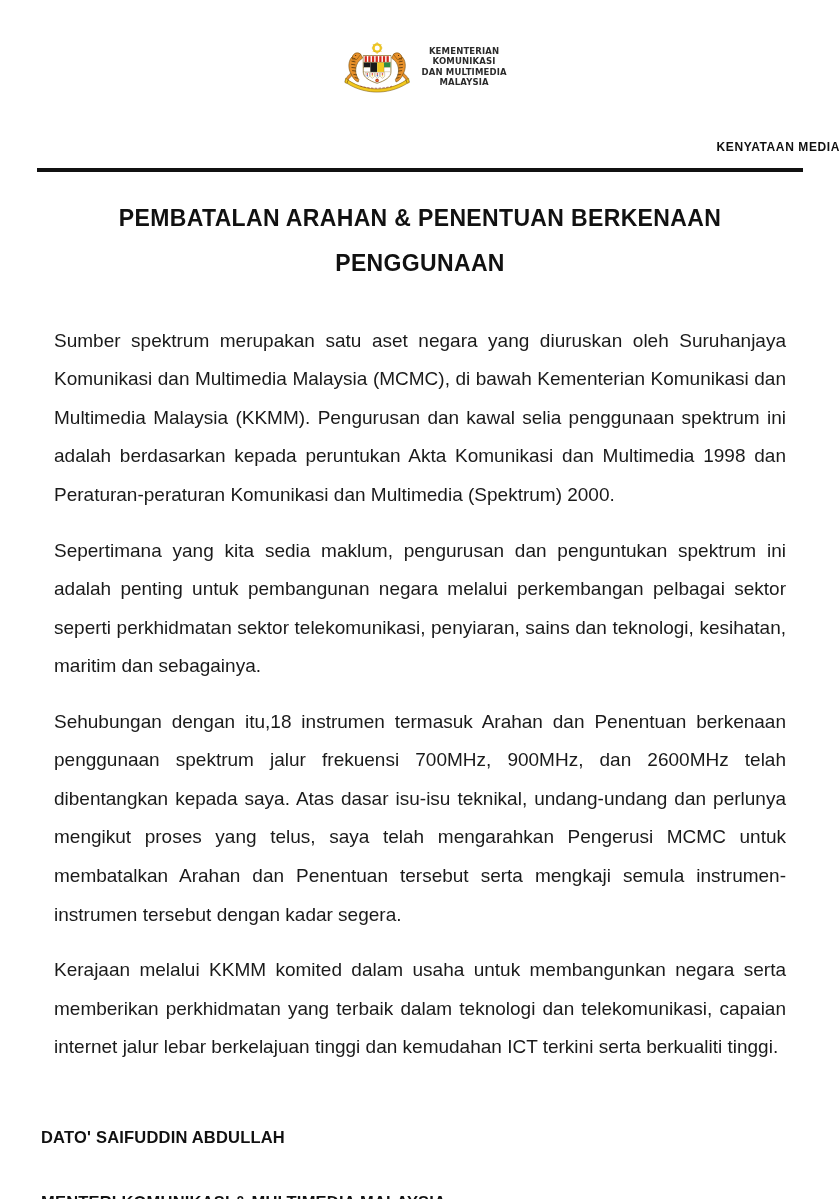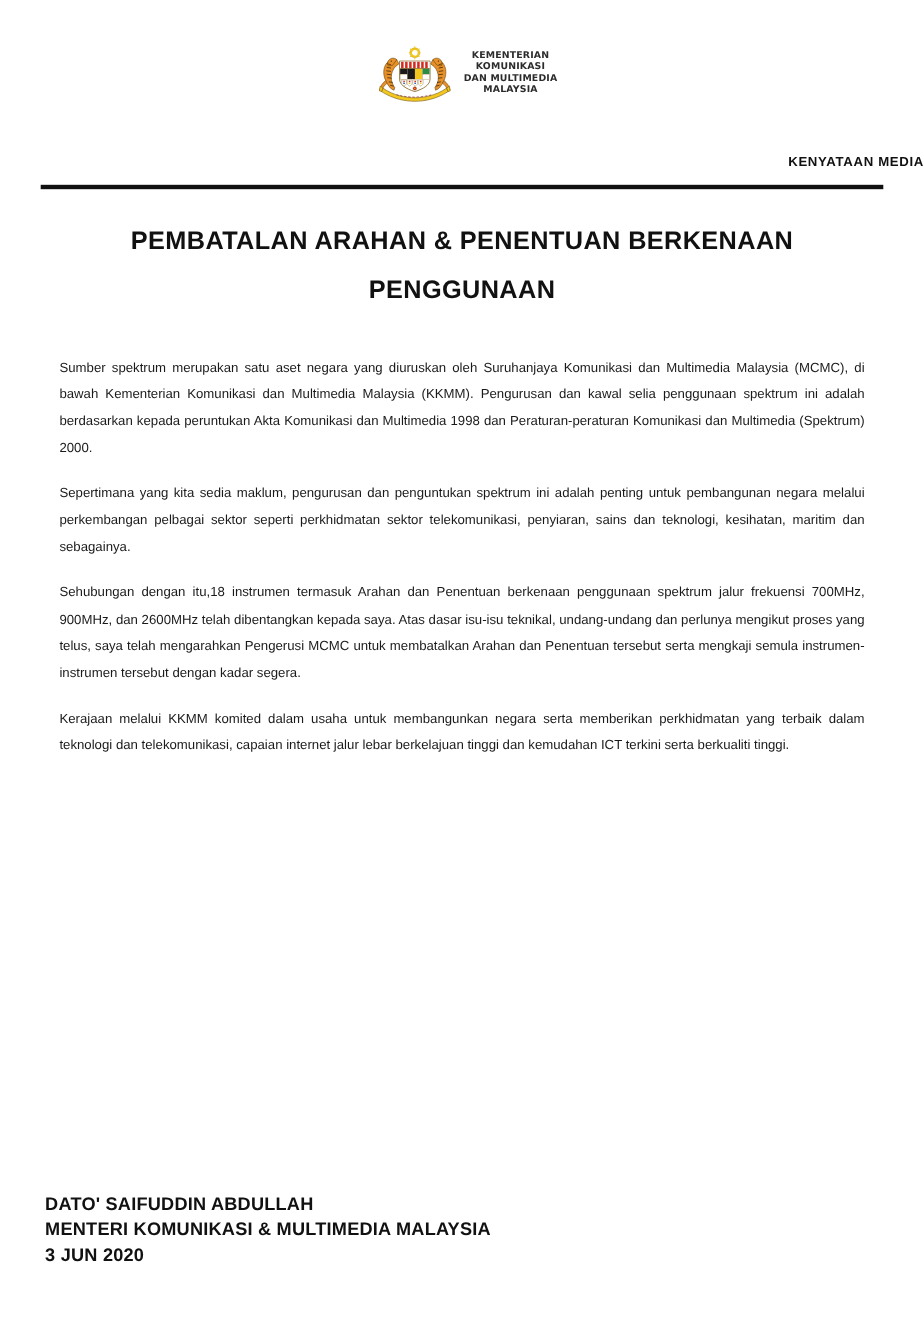--- a/index.html
+++ b/index.html
@@ -84,39 +84,39 @@
 
   
   .body-block {
     margin: 0 auto;
     width: 732px;
     padding-top: 36px;
   }
   .para {
     text-align: justify;
     text-justify: inter-word;
-    font-size: 12px;
+    font-size: 19px;
     line-height: 2.03;
     color: #1a1a1a;
     margin: 0 0 17px 0;
   }
   .para:last-child { margin-bottom: 0; }
 
   
   .signature {
     position: absolute;
     left: 41px;
     top: 1084px;
     font-size: 16.5px;
     font-weight: bold;
     line-height: 1.38;
     letter-spacing: 0.2px;
     color: #111;
   }
-  .signature div { white-space: nowrap; }
+  .signature div { white-space: nowrap; margin-top: 42px; }
 </style>
 </head>
 <body>
 
 <div class="page">
 
   <div class="letterhead">
     <div class="emblem-wrap">
 
       <svg class="crest" viewBox="0 0 140 78">

